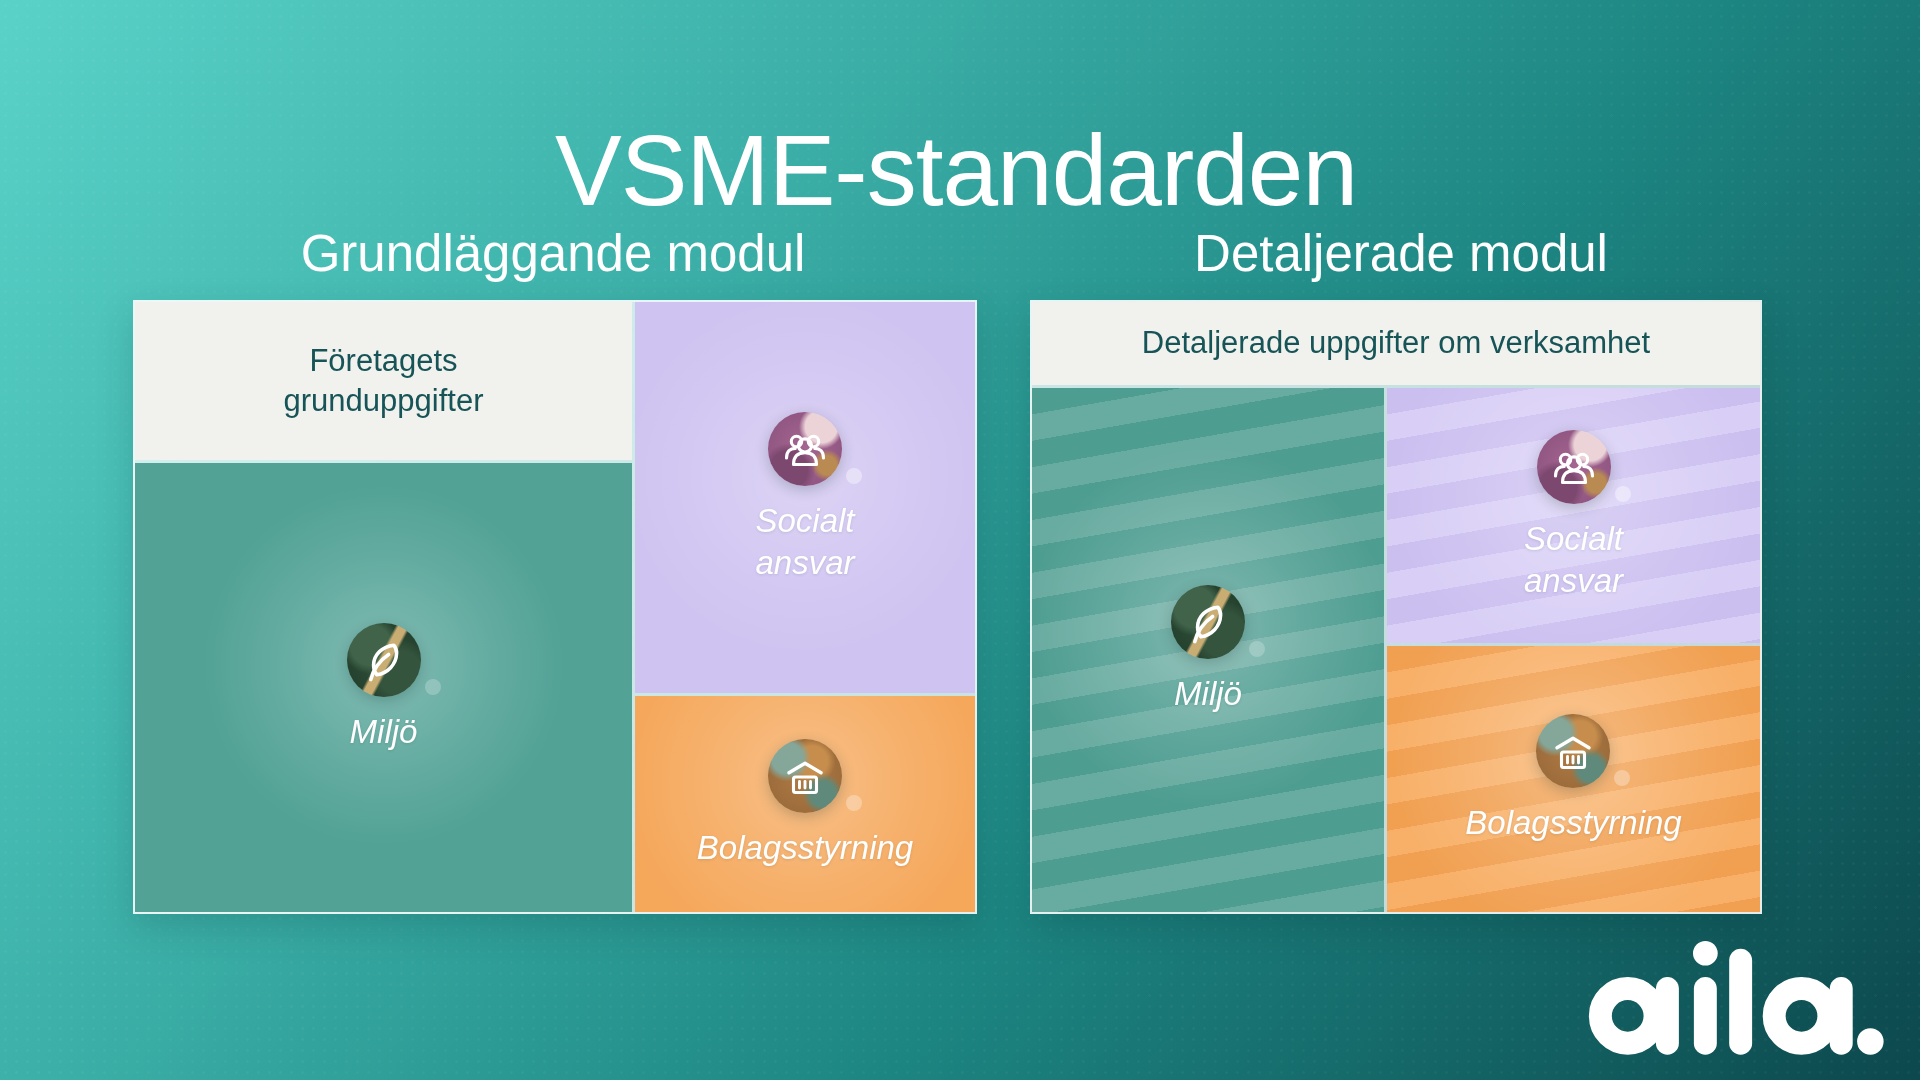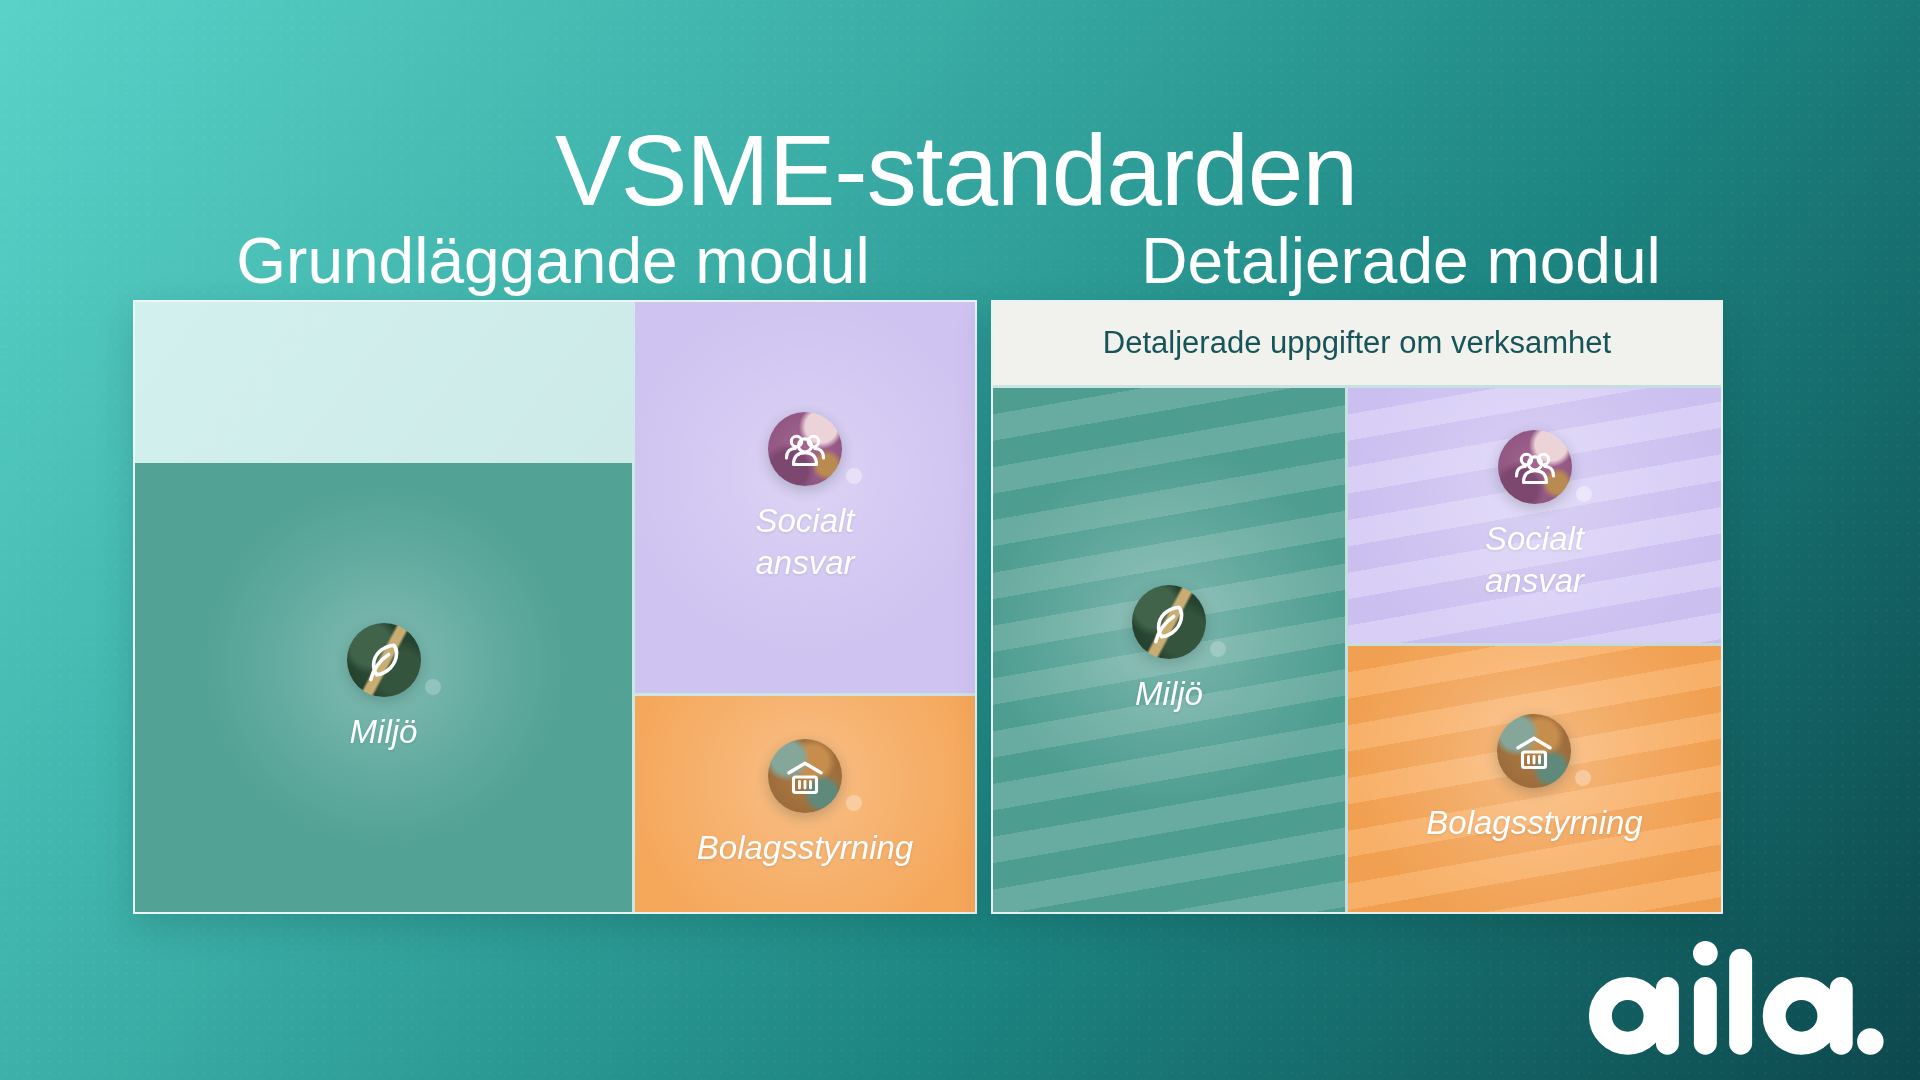--- a/index.html
+++ b/index.html
@@ -12,36 +12,36 @@
     position:absolute;inset:0;pointer-events:none;
     background-image:radial-gradient(rgba(255,255,255,.5) 1px,transparent 1.6px);
     background-size:11px 11px;opacity:.07;
   }
   .page-title{
     position:absolute;top:48px;left:0;width:1912px;text-align:center;
     color:#ffffff;font-size:100px;font-weight:500;letter-spacing:-1px;line-height:1.1;
   }
   .module-heading{
     position:absolute;top:226px;text-align:center;color:#ffffff;
-    font-size:64px;font-weight:500;line-height:1.1;
+    font-size:51px;font-weight:500;line-height:1.1;
   }
   .heading-basic{left:133px;width:840px;}
   .heading-comp{left:1037px;width:728px;}
   .card{
     position:absolute;top:300px;height:610px;display:grid;gap:3px;
     background:rgba(255,255,255,.75);border:2px solid rgba(255,255,255,.55);
     box-shadow:0 14px 34px rgba(0,45,45,.18);
   }
   .card-basic{
     left:133px;width:840px;
     grid-template-columns:497px 1fr;
     grid-template-rows:158px 230px 1fr;
   }
   .card-comp{
-    left:991px;width:728px;
+    left:1030px;width:728px;
     grid-template-columns:352px 1fr;
     grid-template-rows:83px 255px 1fr;
   }
   .cell{
     position:relative;display:flex;flex-direction:column;
     align-items:center;justify-content:center;overflow:hidden;
   }
   
   .b-info  {grid-column:1;grid-row:1;}
   .b-miljo {grid-column:1;grid-row:2/4;}
@@ -116,20 +116,24 @@
 
 <div class="noise"></div>
 
 <h1 class="page-title">VSME-standarden</h1>
 
 <div class="module-heading heading-basic">Grundläggande modul</div>
 <div class="module-heading heading-comp">Detaljerade modul</div>
 
 <div class="card card-basic">
 
+  <div class="cell b-info fill-info">
+    <div class="info-text">Företagets
+grunduppgifter</div>
+  </div>
 
   <div class="cell b-miljo fill-teal">
     <div class="glow"></div>
     <div class="cell-content">
       <div class="icon-wrap">
         <div class="icon-circle leaf-bg">
           <svg width="56" height="56" viewBox="0 0 56 56" fill="none">
             <path d="M37.8 13.2 C26.5 14.6 17.6 22.3 17.6 33.3 C17.6 37.2 18.8 40.5 20.9 42.8 C31.6 41.2 40.2 32.6 40.6 21.3 C40.7 18.4 39.7 15.5 37.8 13.2 Z" stroke="#ffffff" stroke-width="3.6" stroke-linejoin="round"></path>
             <path d="M14.8 47.6 C16.6 38.6 23.2 28.6 32.6 22.4" stroke="#ffffff" stroke-width="3.6" stroke-linecap="round"></path>
           </svg>

